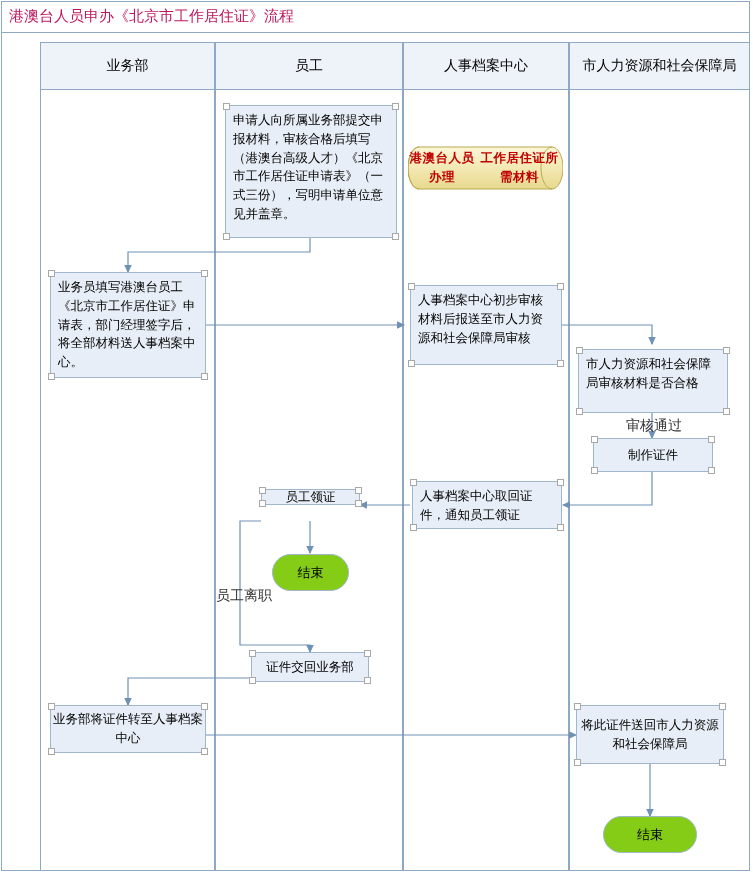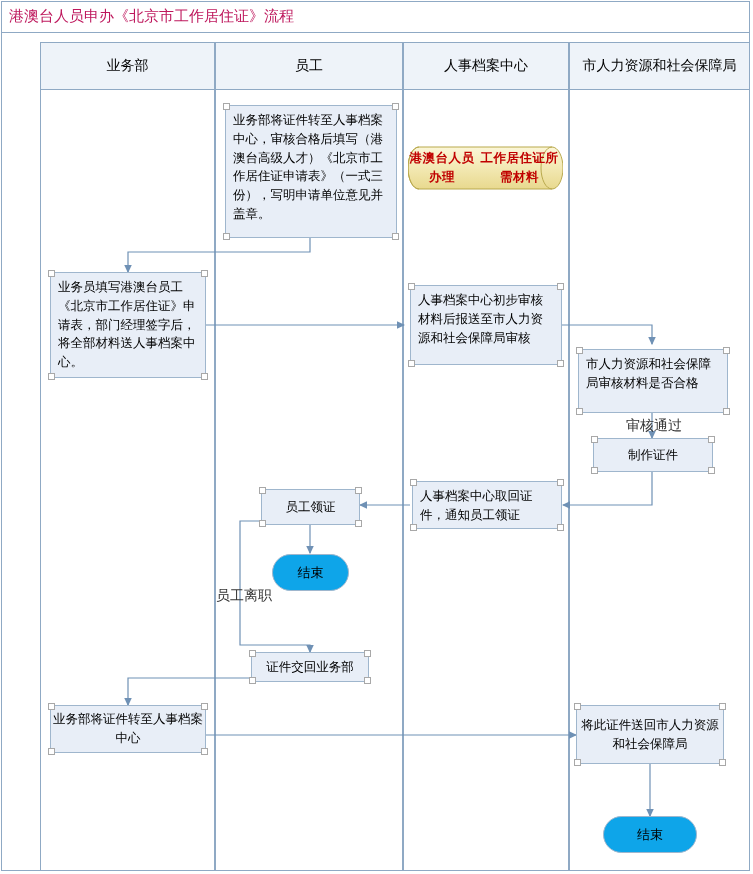--- a/index.html
+++ b/index.html
@@ -96,21 +96,21 @@
   .node .sq-handle.tl { left: -3px; top: -3px; }
   .node .sq-handle.tr { right: -3px; top: -3px; }
   .node .sq-handle.bl { left: -3px; bottom: -3px; }
   .node .sq-handle.br { right: -3px; bottom: -3px; }
 
   
   .terminator {
     position: absolute;
     box-sizing: border-box;
     border: 1px solid #9fb6cd;
-    background: #0ea5e9;
+    background: #84cc16;
     border-radius: 22px;
     display: flex;
     align-items: center;
     justify-content: center;
     font-size: 13px;
     color: #000000;
   }
   
   .cylinder {
     position: absolute;
@@ -215,21 +215,21 @@
   </div>
   <div class="edge-label" style="left:216px; top:587px;">
     <span>员工离职</span>
   </div>
 
   <div class="node" style="left:225px; top:105px; width:172px; height:133px;">
     <span class="sq-handle tl"></span>
     <span class="sq-handle tr"></span>
     <span class="sq-handle bl"></span>
     <span class="sq-handle br"></span>
-    <span>业务部将证件转至人事档案中心，审核合格后填写（港澳台高级人才）《北京市工作居住证申请表》（一式三份），写明申请单位意见并盖章。</span>
+    <span>申请人向所属业务部提交申报材料，审核合格后填写（港澳台高级人才）《北京市工作居住证申请表》（一式三份），写明申请单位意见并盖章。</span>
   </div>
 
   <div class="cylinder" style="left:408px; top:137px; width:155px; height:62px;">
     <svg width="155" height="62" viewBox="0 0 155 62">
       <defs>
         <linearGradient id="cylg" x1="0" y1="0" x2="0" y2="1">
           <stop offset="0%" stop-color="#fbf6d8"></stop>
           <stop offset="35%" stop-color="#f6edbe"></stop>
           <stop offset="100%" stop-color="#e8d98e"></stop>
         </linearGradient>
@@ -281,21 +281,21 @@
   </div>
 
   <div class="node" style="left:412px; top:481px; width:150px; height:48px;">
     <span class="sq-handle tl"></span>
     <span class="sq-handle tr"></span>
     <span class="sq-handle bl"></span>
     <span class="sq-handle br"></span>
     <span>人事档案中心取回证件，通知员工领证</span>
   </div>
 
-  <div class="node center" style="left:261px; top:489px; width:99px; height:36px;">
+  <div class="node center" style="left:261px; top:489px; width:99px; height:16px;">
     <span class="sq-handle tl"></span>
     <span class="sq-handle tr"></span>
     <span class="sq-handle bl"></span>
     <span class="sq-handle br"></span>
     <span>员工领证</span>
   </div>
 
   <div class="terminator" style="left:272px; top:554px; width:77px; height:37px;">
     <span>结束</span>
   </div>

